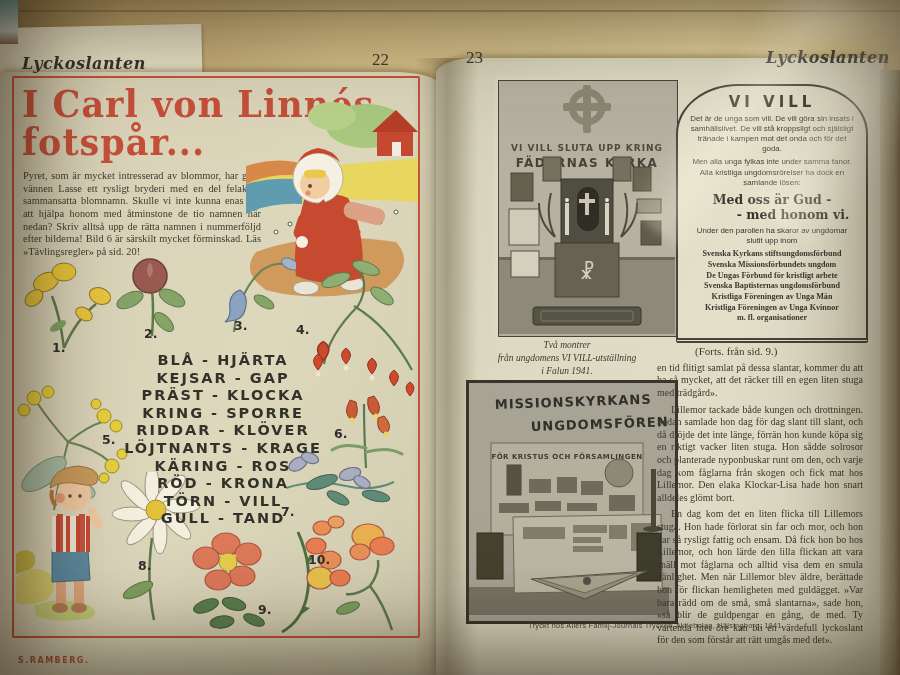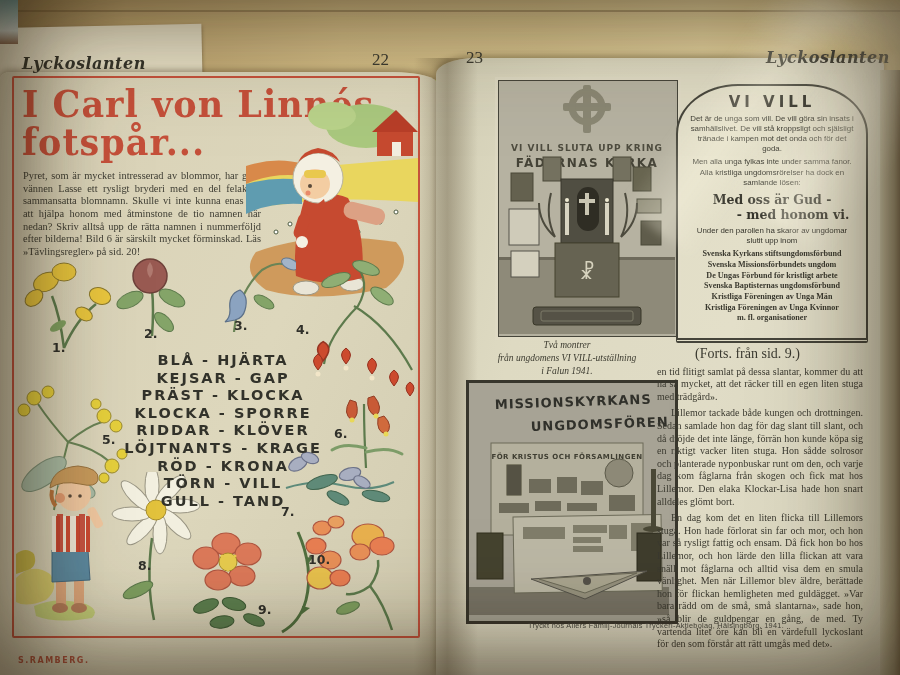--- a/index.html
+++ b/index.html
@@ -69,21 +69,21 @@
         background:rgba(235,230,210,.25);overflow:hidden;text-align:center;color:#34332a;}
   .vv-h{margin-top:7px;font-family:"DejaVu Sans",sans-serif;font-weight:bold;
         font-size:15px;letter-spacing:4px;}
   .vv-p{margin:3px 10px 0 10px;font-family:"Liberation Sans",sans-serif;font-size:7.9px;line-height:1.28;}
   .vv-motto{font-family:"DejaVu Serif",serif;font-weight:bold;font-size:12.5px;line-height:1.25;margin-top:4px;}
   .vv-motto .l2{padding-left:42px;}
   .vv-orgs{margin-top:3px;font-family:"Liberation Serif",serif;font-weight:bold;
         font-size:8.1px;line-height:1.32;color:#3a392f;}
   .story{position:absolute;left:657px;top:345px;width:206px;font-size:10px;line-height:1.26;
         color:#3b3a30;text-align:justify;}
-  .story .forts{text-align:left;padding-left:38px;font-size:14px;margin:0 0 3px 0;}
+  .story .forts{text-align:left;padding-left:38px;font-size:11px;margin:0 0 3px 0;}
   .story p{margin:0 0 4px 0;}
   .story p.ind{text-indent:14px;}
   svg text{font-family:"DejaVu Sans",sans-serif;}
 </style>
 </head>
 <body>
 
 <div id="scene">
 
   <div class="wood"></div>
@@ -306,23 +306,24 @@
   <div class="fnum" style="left:334px;top:426px;">6.</div>
   <div class="fnum" style="left:281px;top:504px;">7.</div>
   <div class="fnum" style="left:138px;top:558px;">8.</div>
   <div class="fnum" style="left:258px;top:602px;">9.</div>
   <div class="fnum" style="left:308px;top:552px;">10.</div>
 
   <div class="wordlist">
     <div>BLÅ - HJÄRTA</div>
     <div>KEJSAR - GAP</div>
     <div>PRÄST - KLOCKA</div>
-    <div>KLOCKA - SPORRE</div>
+    <div>KRING - SPORRE</div>
     <div>RIDDAR - KLÖVER</div>
     <div>LÖJTNANTS - KRAGE</div>
+    <div>KÄRING - ROS</div>
     <div>RÖD - KRONA</div>
     <div>TÖRN - VILL</div>
     <div>GULL - TAND</div>
   </div>
 
   <svg class="illus" style="left:16px;top:458px;" width="100" height="164" viewBox="0 0 100 164">
     <path d="M0,120 Q16,104 34,116 Q44,130 30,142 Q10,150 0,144 Z" fill="#d8cc6e"></path>
     <path d="M0,96 Q10,88 18,96 Q22,108 12,112 L0,116 Z" fill="#c8b84a"></path>
     <path d="M18,148 Q40,138 70,146 Q84,152 76,160 Q40,166 20,158 Z" fill="#c6d07a"></path>
     <rect x="40" y="120" width="10" height="28" fill="#e0a87c"></rect>

